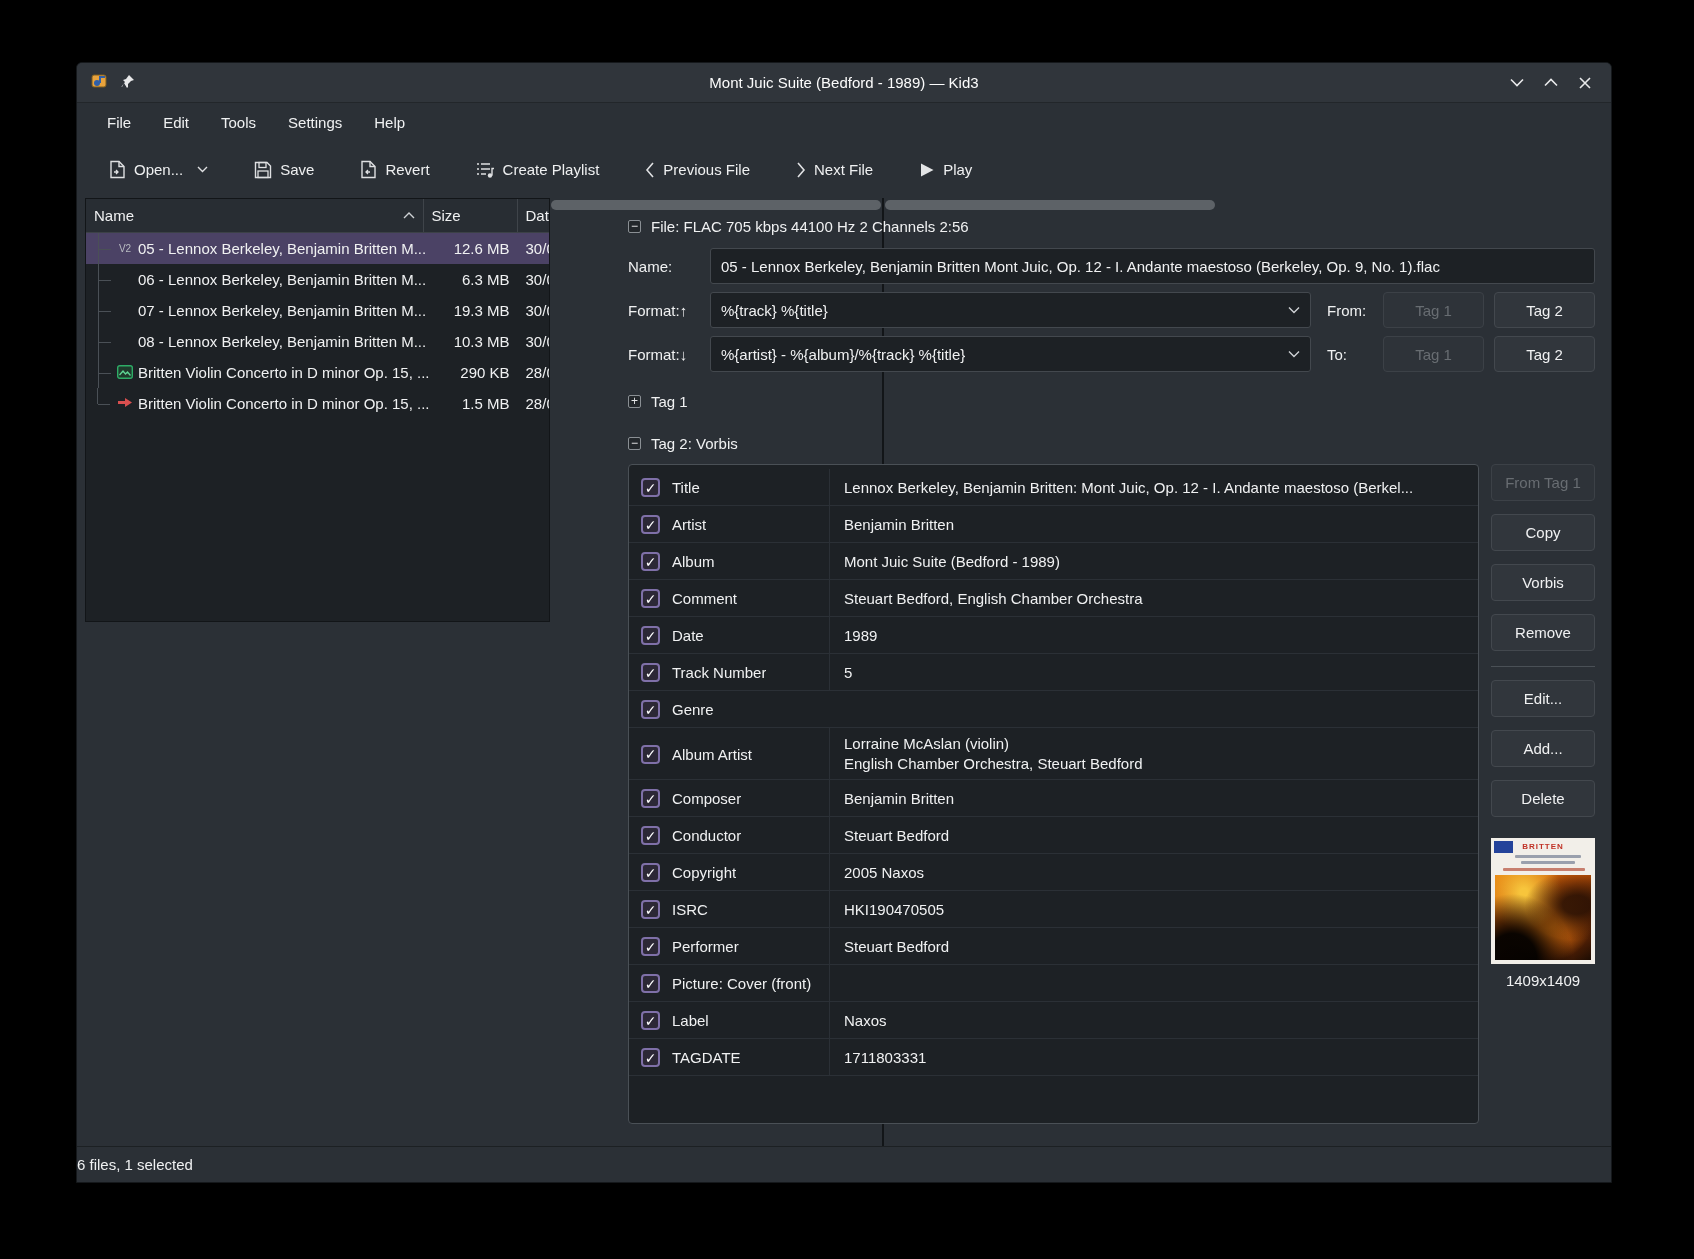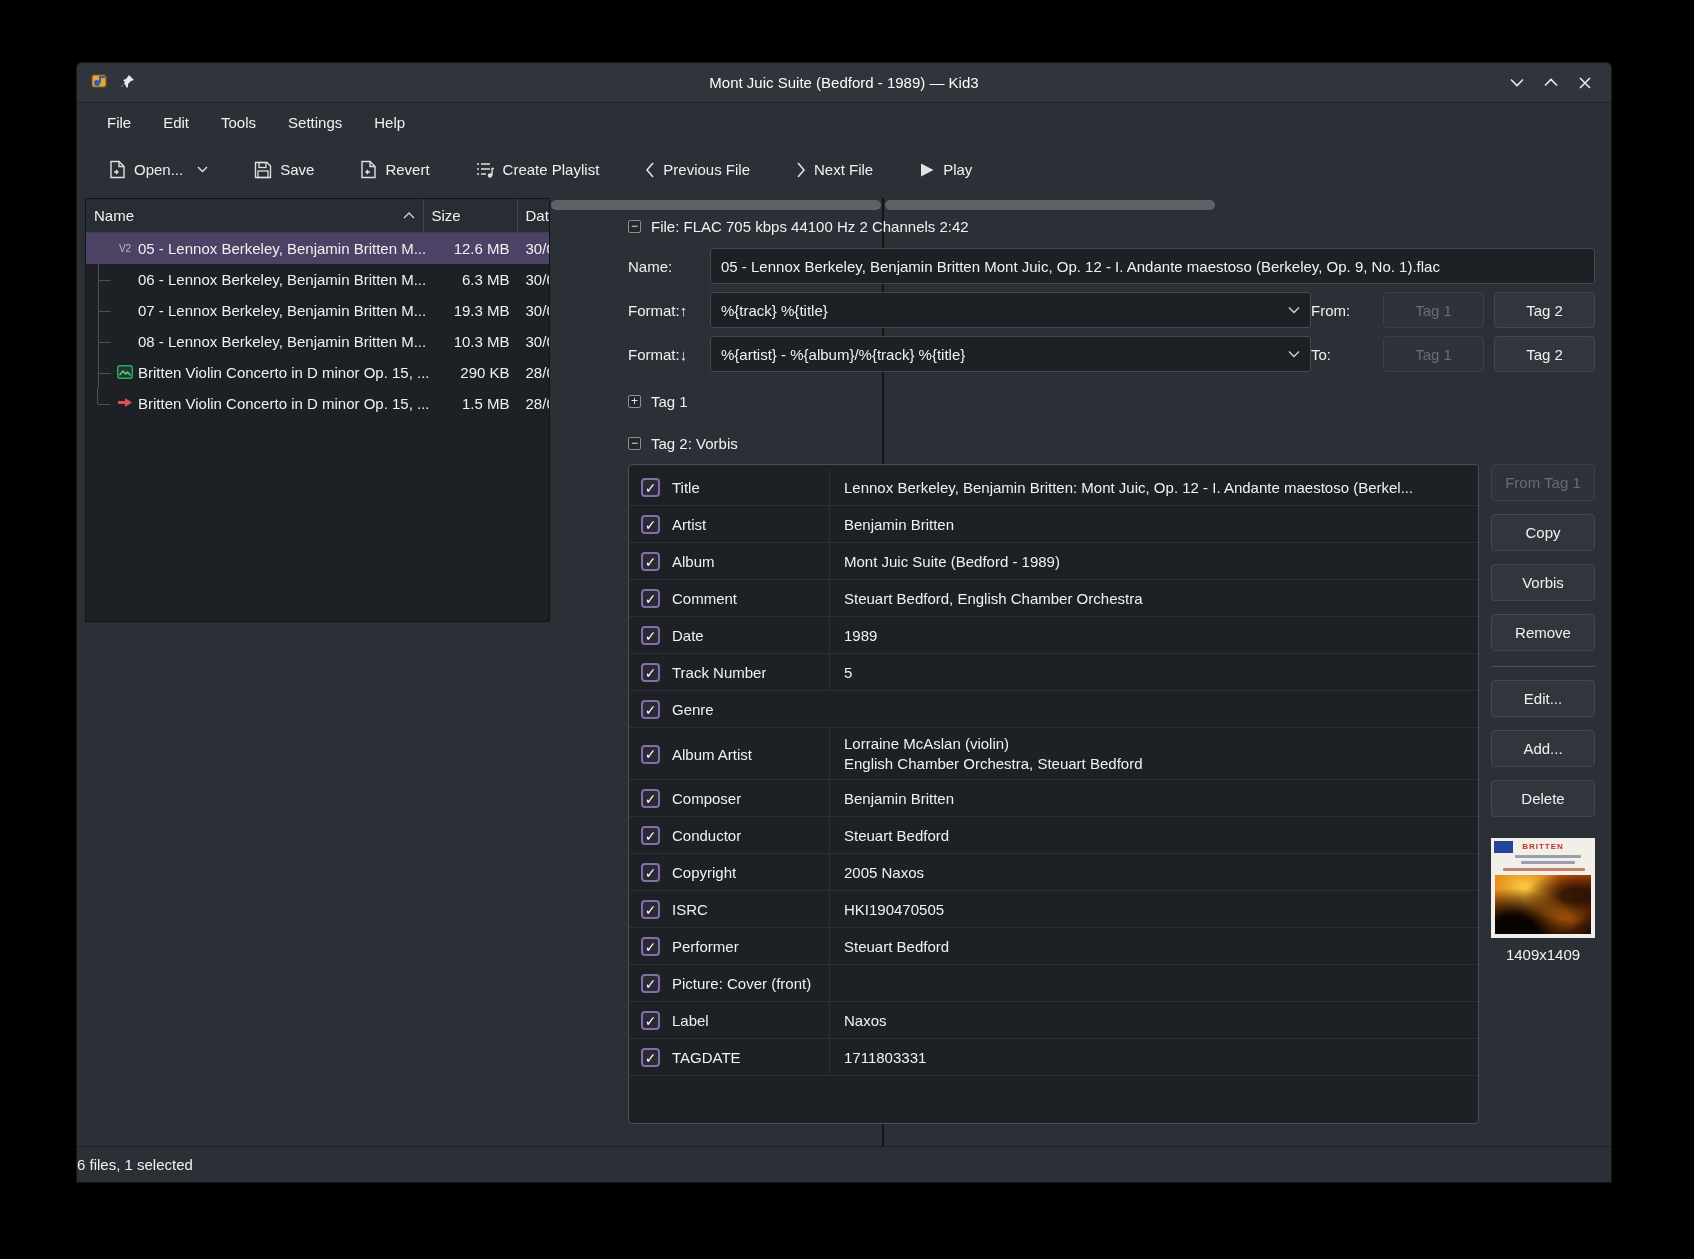--- a/index.html
+++ b/index.html
@@ -70,21 +70,21 @@
   .boxico { width:13px; height:13px; border:1px solid #8a8f94; border-radius:2px; background:#23272b;
             display:flex; align-items:center; justify-content:center; font-size:12px; line-height:10px; color:#e8e9ea; flex:0 0 auto; }
   .fileinfo { margin:14px 0 0 8px; height:28px; }
   .field-row { display:flex; align-items:center; margin:8px 0 0 8px; flex:0 0 auto; }
   .flabel { width:82px; flex:0 0 auto; color:#f0f1f2; }
   .textinput { flex:1 1 auto; min-width:0; height:36px; background:#1d2125; border:1px solid #43484e; border-radius:3px;
                display:flex; align-items:center; padding:0 10px; white-space:nowrap; overflow:hidden; }
   .combo { flex:1 1 auto; min-width:0; height:36px; background:#1d2125; border:1px solid #43484e; border-radius:3px;
            display:flex; align-items:center; padding:0 10px; white-space:nowrap; overflow:hidden; }
   .combo .carr { margin-left:auto; display:flex; align-items:center; }
-  .dirlabel { width:62px; flex:0 0 auto; text-align:left; }
+  .dirlabel { width:62px; flex:0 0 auto; text-align:left; padding-left:16px; }
   .tagbtn { width:101px; height:36px; flex:0 0 auto; margin-left:10px; background:#31363c; border:1px solid #43484e; border-radius:4px;
             display:flex; align-items:center; justify-content:center; }
   .tagbtn.disabled { color:#686d72; background:#2e3339; border-color:#3c4147; }
   .tagsect { margin:16px 0 0 8px; height:26px; }
   
   .bottom { flex:1 1 auto; min-height:0; display:flex; margin:8px 0 0 8px; }
   .tagtable { flex:1 1 auto; min-width:0; background:#1d2125; border:1px solid #4a5056; border-radius:4px;
               margin-bottom:22px; display:flex; flex-direction:column; overflow:hidden; padding-top:4px; }
   .trow { display:flex; align-items:stretch; border-bottom:1px solid #2b3036; flex:0 0 auto; }
   .trow:last-of-type { border-bottom:none; }
@@ -96,21 +96,21 @@
   .trow.tall .vcell { line-height:20px; }
   .cb { width:19px; height:19px; flex:0 0 auto; background:#2c2836; border:2px solid #7f70a8; border-radius:4px;
         display:flex; align-items:center; justify-content:center; font-size:14px; color:#fff; line-height:1; }
   .fname2 { white-space:nowrap; overflow:hidden; }
   .sidecol { width:104px; flex:0 0 auto; margin-left:12px; display:flex; flex-direction:column; }
   .sbtn { height:37px; flex:0 0 auto; background:#31363c; border:1px solid #43484e; border-radius:4px;
           display:flex; align-items:center; justify-content:center; margin-bottom:13px; }
   .sbtn.disabled { color:#686d72; background:#2e3339; border-color:#3c4147; }
   .side-sep { border-top:1px solid #4a5056; margin:2px 0 13px 0; }
   
-  .art { width:104px; height:100px; background:#f2efe9; position:relative; overflow:hidden; flex:0 0 auto; margin-top:8px; }
+  .art { width:104px; height:126px; background:#f2efe9; position:relative; overflow:hidden; flex:0 0 auto; margin-top:8px; }
   .art .naxos { position:absolute; left:3px; top:3px; width:19px; height:12px; background:#24439a; }
   .art .ctitle { position:absolute; left:0; right:0; top:4px; text-align:center; font-size:8px; font-weight:bold; color:#c03226; letter-spacing:1px; }
   .art .bar { position:absolute; height:3px; background:#9aa0ad; border-radius:1px; }
   .art .bar.red { background:#c77f6e; }
   .art .fire { position:absolute; left:4px; right:4px; top:37px; bottom:4px;
     background:
       radial-gradient(ellipse at 18% 100%, rgba(0,0,0,0.95) 22%, rgba(0,0,0,0) 55%),
       radial-gradient(ellipse at 85% 35%, rgba(40,16,4,0.9) 12%, rgba(40,16,4,0) 45%),
       radial-gradient(ellipse at 30% 20%, #f7c53c 4%, rgba(247,197,60,0) 40%),
       radial-gradient(ellipse at 55% 55%, #e87c10 10%, rgba(232,124,16,0) 60%),
@@ -384,21 +384,21 @@
         <div class="hthumb"></div>
       </div>
     </div>
 
     <div class="splitter"></div>
 
     <div class="right-col">
 
       <div class="sect-row fileinfo">
         <span class="boxico">−</span>
-        <span>File: FLAC 705 kbps 44100 Hz 2 Channels 2:42</span>
+        <span>File: FLAC 705 kbps 44100 Hz 2 Channels 2:56</span>
       </div>
 
       <div class="field-row">
         <span class="flabel">Name:</span>
         <div class="textinput">05 - Lennox Berkeley, Benjamin Britten Mont Juic, Op. 12 - I. Andante maestoso (Berkeley, Op. 9, No. 1).flac</div>
       </div>
 
       <div class="field-row">
         <span class="flabel">Format:↑</span>
         <div class="combo">

